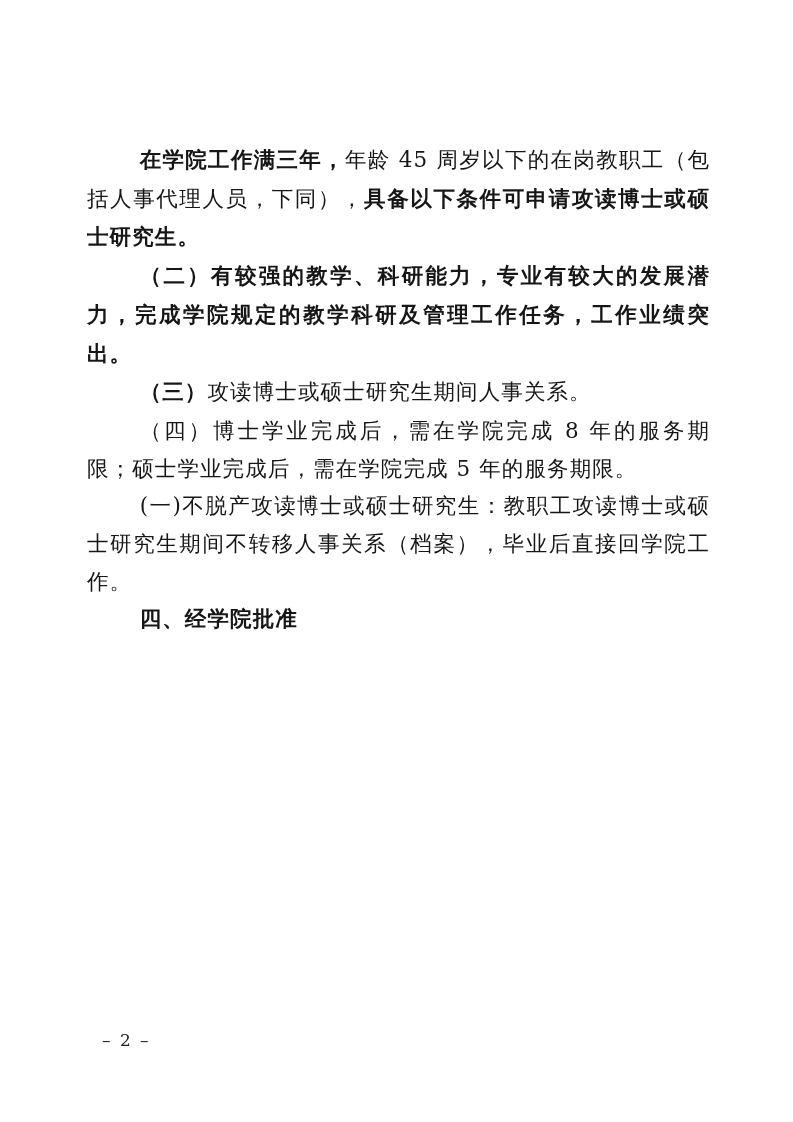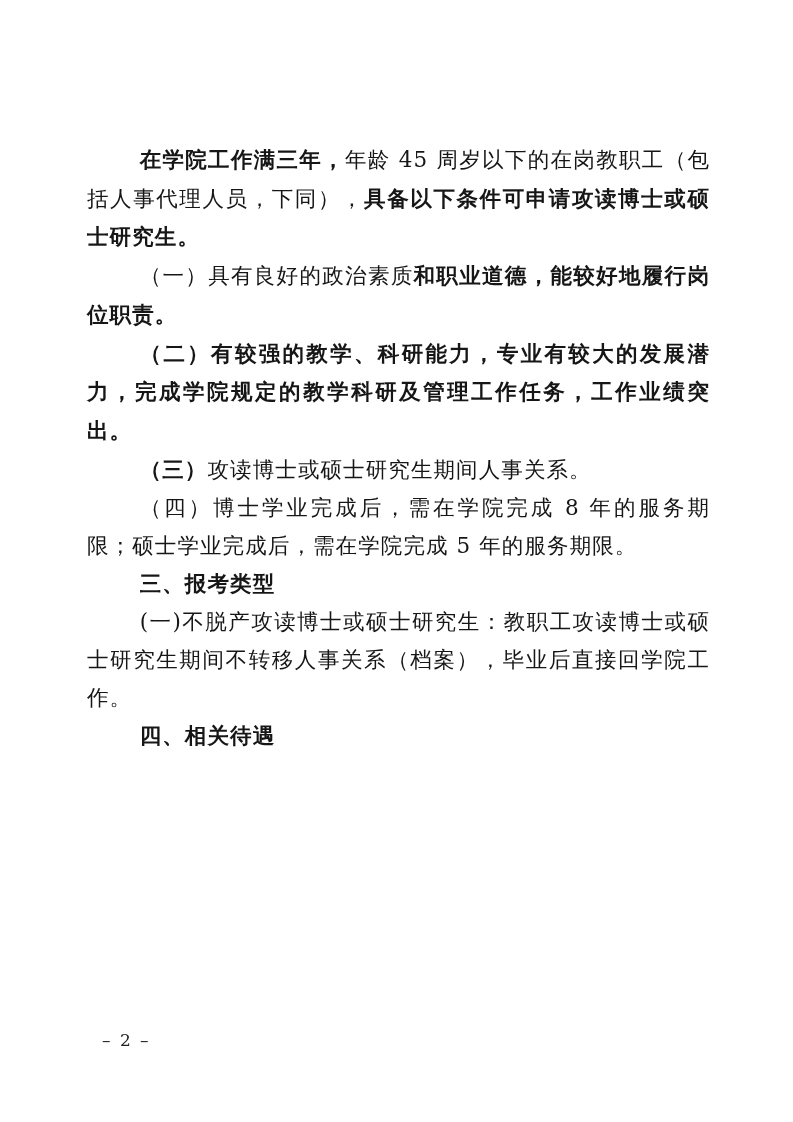--- a/index.html
+++ b/index.html
@@ -60,22 +60,20 @@
     letter-spacing: 2px;
     color: #222222;
   }
 </style>
 </head>
 <body>
 
 <div class="page">
   <main class="doc-body" id="doc-body">
       <p class="para"><span class="seg-hei">在学院工作满三年，</span><span class="seg-kai">年龄 45 周岁以下的在岗教职工（包括人事代理人员，下同），</span><span class="seg-hei">具备以下条件可申请攻读博士或硕士研究生。</span></p>
-      <p class="para"><span class="seg-kai">（一）具有良好的政治素质</span><span class="seg-hei">和职业道德，能较好地履行岗位职责。</span></p>
       <p class="para"><span class="seg-hei">（二）有较强的教学、科研能力，专业有较大的发展潜力，完成学院规定的教学科研及管理工作任务，工作业绩突出。</span></p>
       <p class="para"><span class="seg-hei">（三）</span><span class="seg-kai">攻读博士或硕士研究生期间人事关系。</span></p>
       <p class="para"><span class="seg-kai">（四）博士学业完成后，需在学院完成 8 年的服务期限；硕士学业完成后，需在学院完成 5 年的服务期限。</span></p>
-      <p class="para heading"><span class="seg-hei">三、报考类型</span></p>
       <p class="para"><span class="seg-kaibold">(一)不脱产攻读博士或硕士研究生：</span><span class="seg-kai">教职工攻读博士或硕士研究生期间不转移人事关系（档案），毕业后直接回学院工作。</span></p>
-      <p class="para heading"><span class="seg-hei">四、相关待遇</span></p>
+      <p class="para heading"><span class="seg-hei">四、经学院批准</span></p>
     </main>
   <div class="page-footer">– 2 –</div>
 </div>
 
 </body></html>

